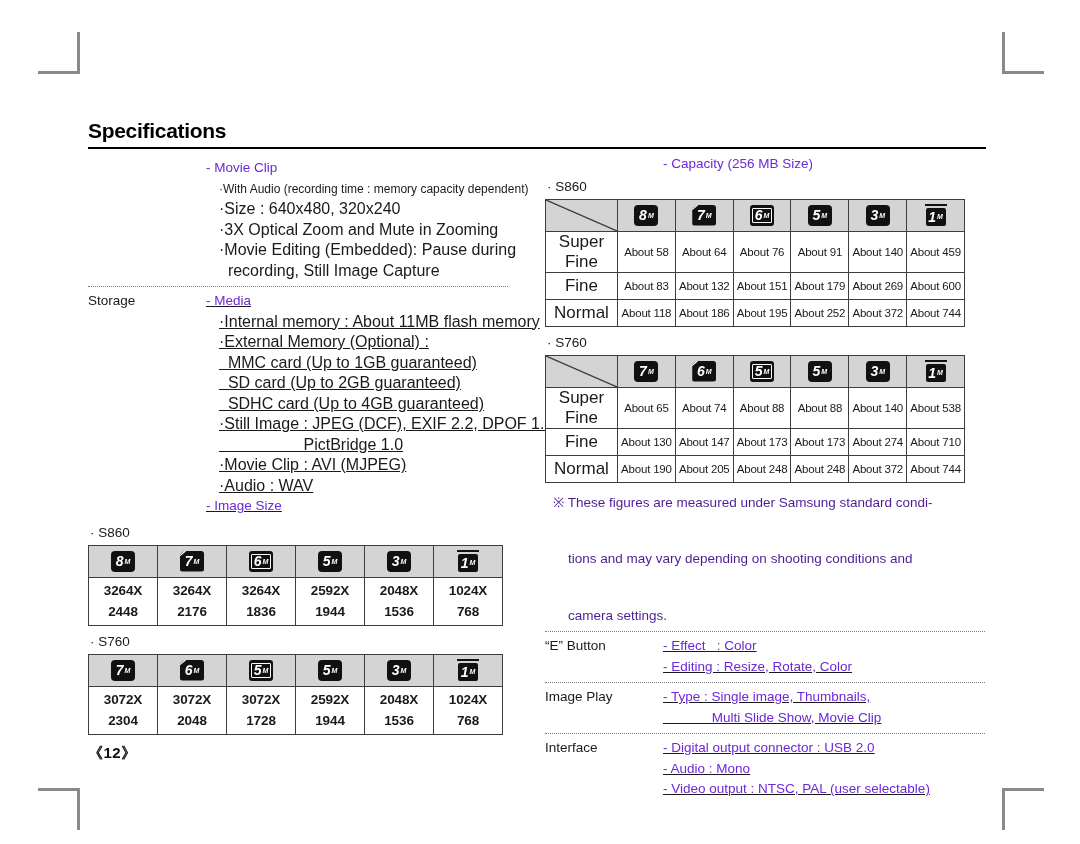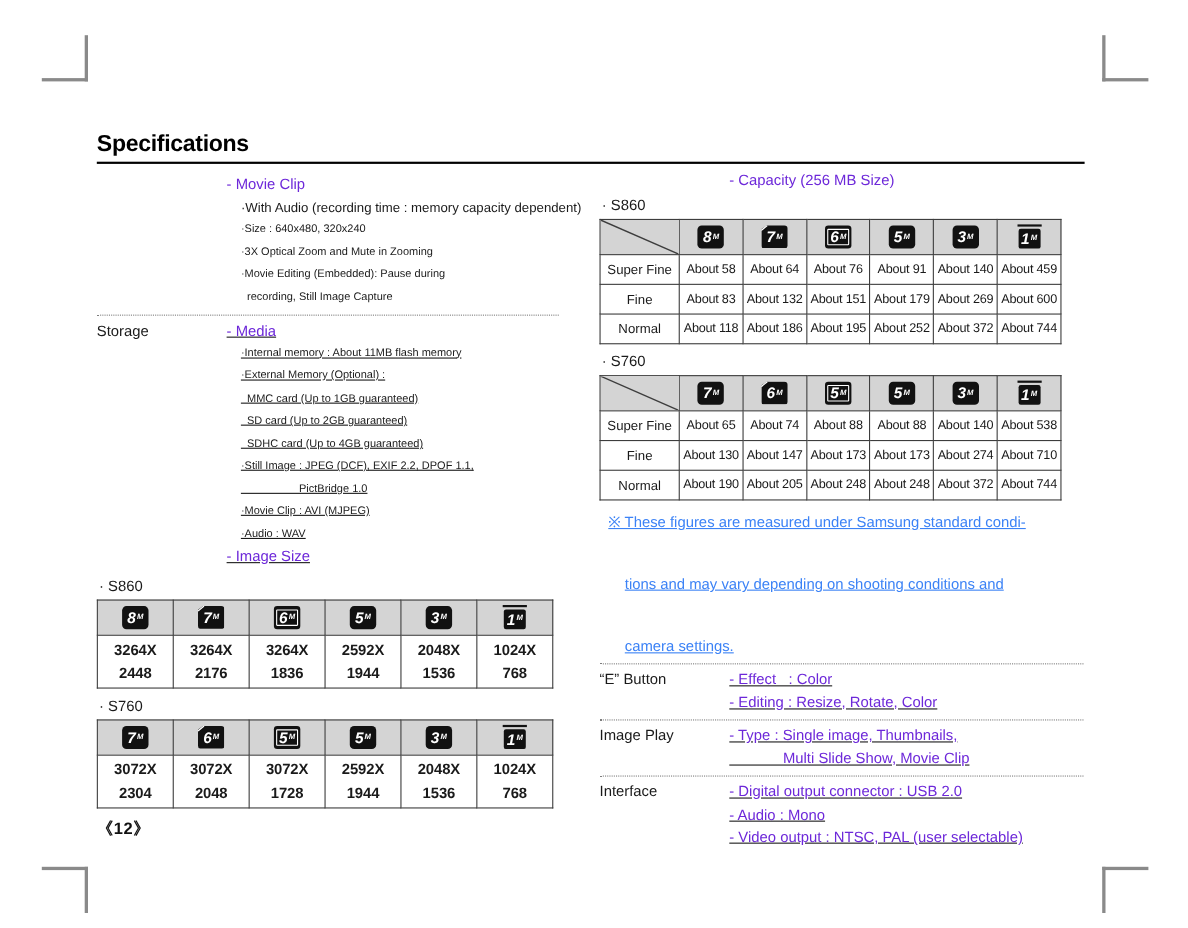--- a/index.html
+++ b/index.html
@@ -68,21 +68,21 @@
   }
   .spec-body { flex: 1 1 auto; text-decoration: underline; }
 
   .lvl1 {
     font-size: 13.5px;
     line-height: 20.5px;
     white-space: pre;
     color: #6d28d9;
   }
   .lvl2 {
-    font-size: 10px;
+    font-size: 16px;
     line-height: 20.5px;
     padding-left: 13px;
     white-space: pre;
     color: #1a1a1a;
   }
   .lvl2.tight { font-size: 12px; }
   .indent-left-only { padding-left: 118px; }
 
   .dotted-sep {
     border-top: 1.6px dotted #7d7d7d;
@@ -123,21 +123,21 @@
     line-height: 21px;
     font-size: 13.5px;
     letter-spacing: -0.1px;
     font-weight: bold;
   }
 
   
   .cap-table { width: 420px; }
   .cap-table td.rowhdr {
     width: 72px;
-    font-size: 12px;
+    font-size: 17px;
     background: #fff;
   }
   .cap-table tr.hdr td.corner {
     width: 72px;
     background: #d4d4d4;
     position: relative;
     overflow: hidden;
     padding: 0;
   }
   .cap-table tr.hdr td.corner .slash {
@@ -224,24 +224,23 @@
   .mp-icon.wide .body {
     left: 4px; top: 5px; width: 20px; height: 18px;
     border-radius: 2px;
     display: flex; align-items: center; justify-content: center;
   }
 
   
   .note-block {
     font-size: 13.5px;
     line-height: 20.5px;
-    color: #3b82f6;
+    color: #4c1d95;
     padding-left: 8px;
     text-indent: -0px;
-    text-decoration: underline;
   }
   .note-block .nline { white-space: pre; display: block; }
   .note-block .nline.ind { padding-left: 15px; margin-top: 36px; }
 
   
   .page-num {
     position: absolute;
     left: 88px; top: 744px;
     font-size: 15px;
     font-weight: bold;

